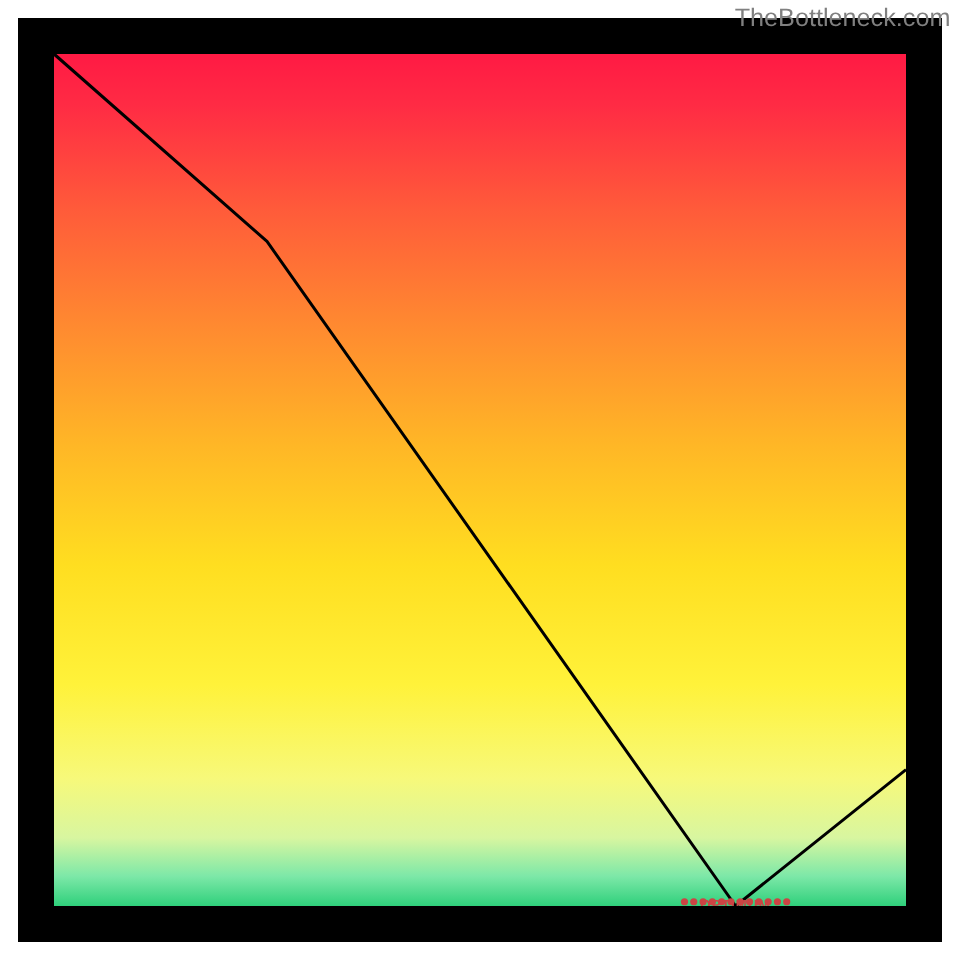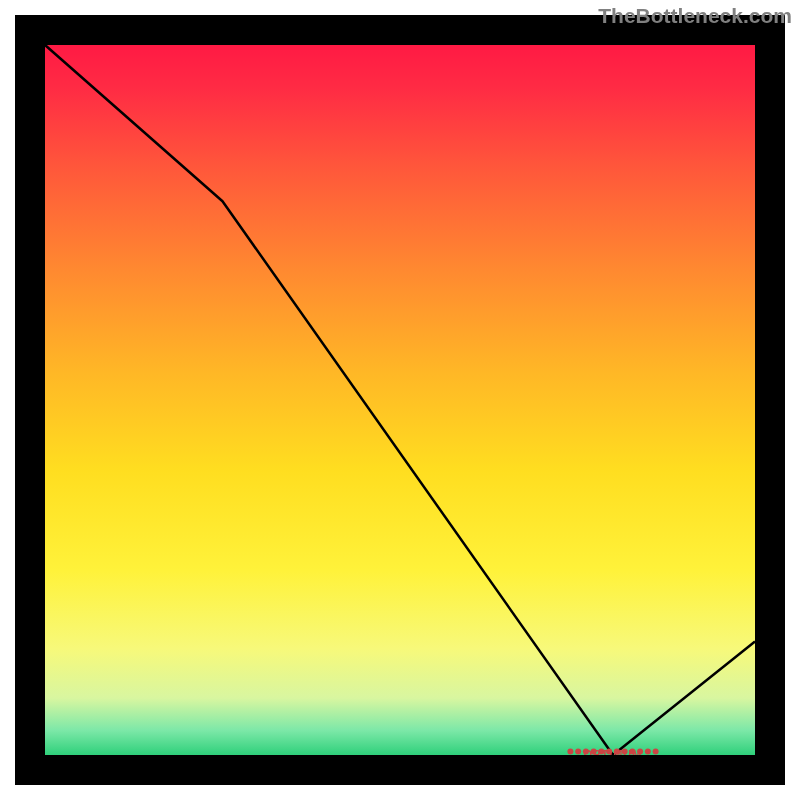--- a/index.html
+++ b/index.html
@@ -12,21 +12,21 @@
     width: 800px;
     height: 800px;
     position: relative;
   }
   .attribution {
     position: absolute;
     top: 4px;
     right: 8px;
     color: #808080;
     font-size: 21px;
-    font-weight: bold;
+    font-weight: normal;
   }
   svg { display: block; }
 </style>
 </head>
 <body>
 
 <div class="wrap">
 
   <div class="attribution">TheBottleneck.com</div>
 

